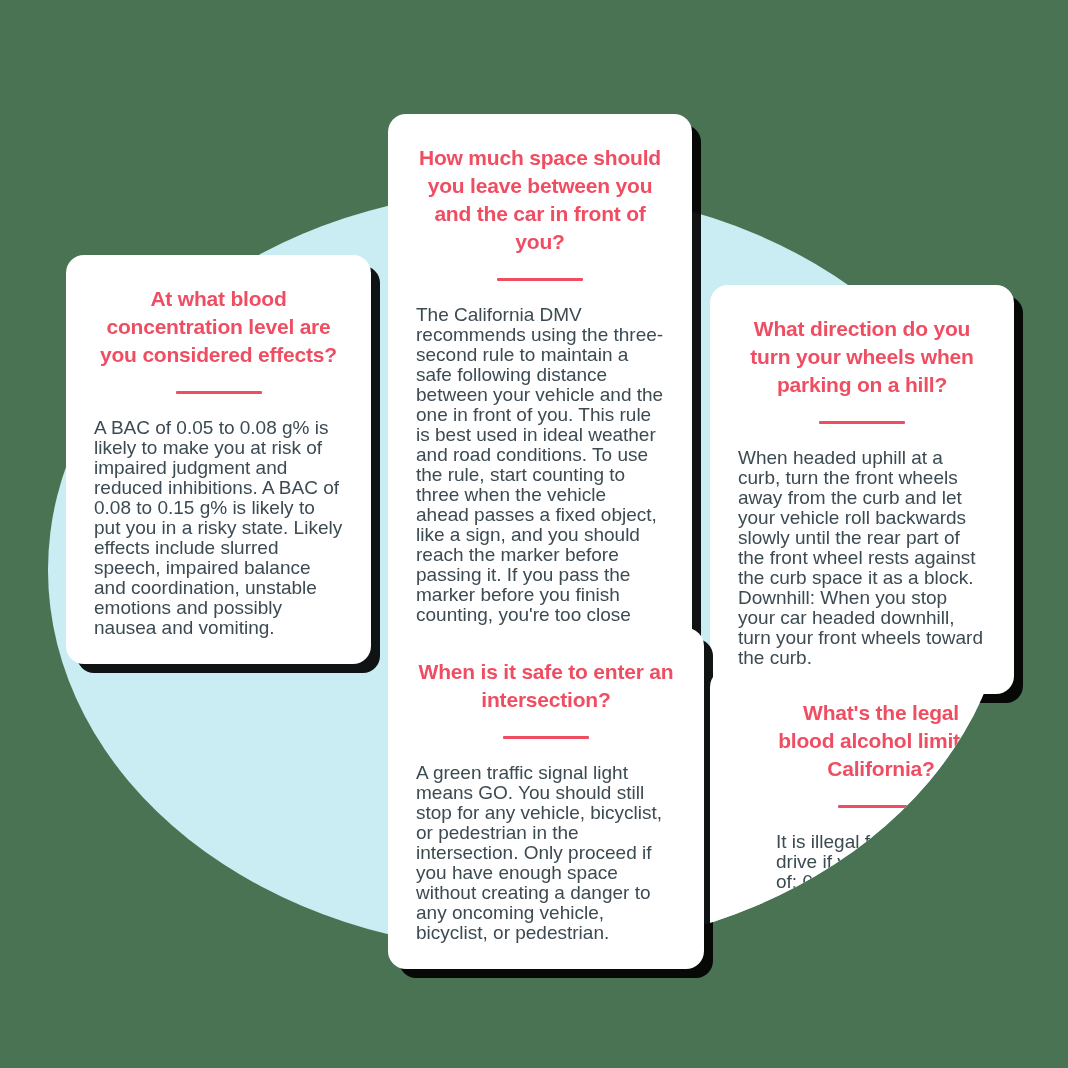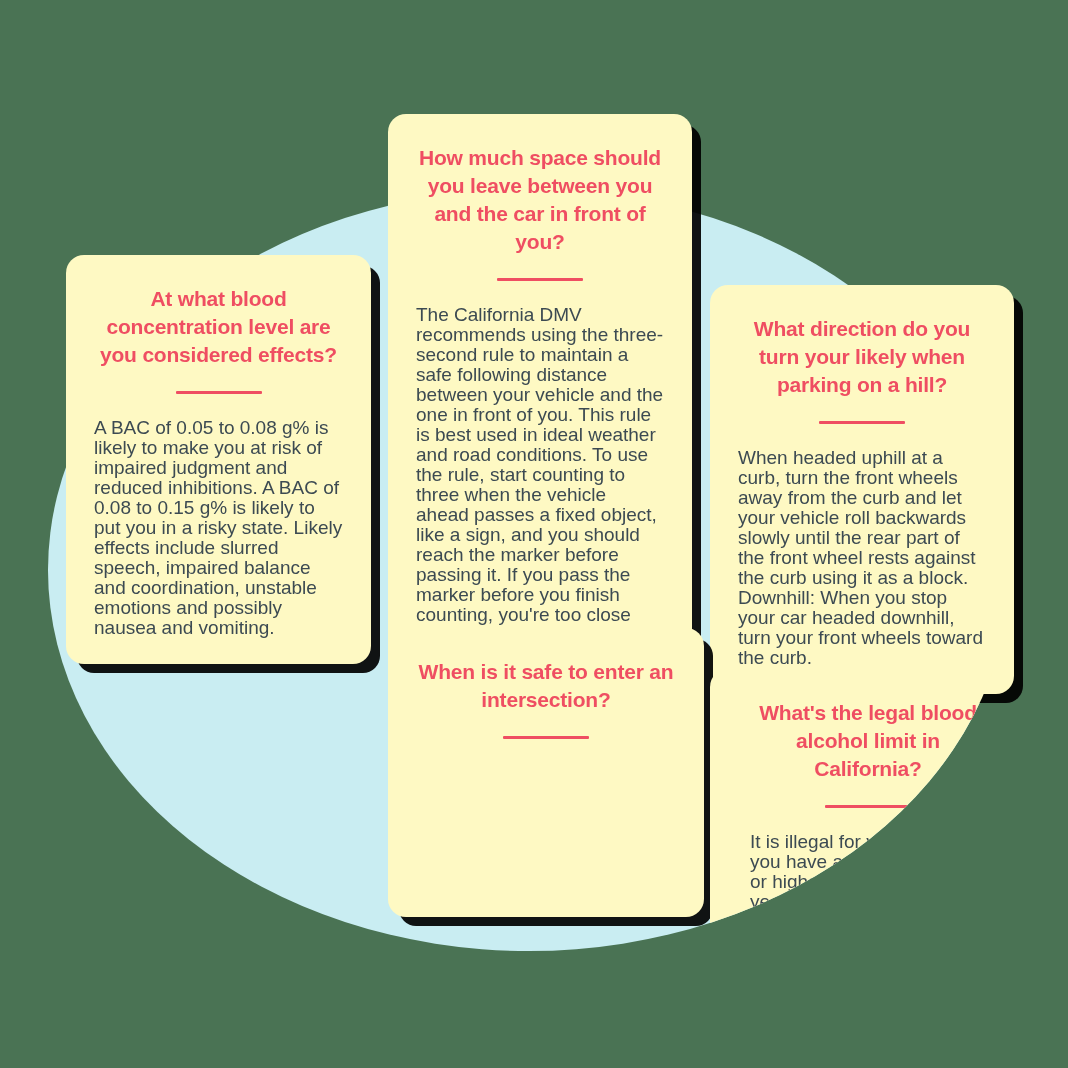--- a/index.html
+++ b/index.html
@@ -28,21 +28,21 @@
     top: 189px;
     width: 962px;
     height: 762px;
     border-radius: 50%;
     background: #c9edf2;
   }
 
   
   .card {
     position: absolute;
-    background: #fef9c3;
+    background: #ffffff;
     border-radius: 18px;
     box-sizing: border-box;
     box-shadow: 10px 10px 0 -1px rgba(0,0,0,0.92);
   }
   .card-inner {
     padding: 30px 28px 26px 28px;
   }
   .card-title {
     margin: 0;
     color: #ef4e62;
@@ -90,21 +90,21 @@
     height: 762px;
     border-radius: 50%;
     overflow: hidden;
     pointer-events: none;
   }
   #clip-wrap .card { pointer-events: auto; }
   #card-legal-limit {
     left: 662px; top: 480px; width: 304px; min-height: 271px;
     box-shadow: none;
   }
-  #card-legal-limit .card-inner { padding: 30px 28px 26px 40px; }
+  #card-legal-limit .card-inner { padding: 30px 28px 26px 40px; margin-left: 26px; }
 </style>
 </head>
 <body>
 
 <div id="stage">
 
   <div id="decor-circle"></div>
 
   <div class="card" id="card-bac-impaired">
     <div class="card-inner">
@@ -117,30 +117,31 @@
   <div class="card" id="card-following-distance">
     <div class="card-inner">
       <h2 class="card-title">How much space should you leave between you and the car in front of you?</h2>
       <div class="divider"></div>
       <p class="card-body">The California DMV recommends using the three-second rule to maintain a safe following distance between your vehicle and the one in front of you. This rule is best used in ideal weather and road conditions. To use the rule, start counting to three when the vehicle ahead passes a fixed object, like a sign, and you should reach the marker before passing it. If you pass the marker before you finish counting, you're too close and should slow down.</p>
     </div>
   </div>
 
   <div class="card" id="card-parking-hill">
     <div class="card-inner">
-      <h2 class="card-title">What direction do you turn your likely when parking on a hill?</h2>
+      <h2 class="card-title">What direction do you turn your wheels when parking on a hill?</h2>
       <div class="divider"></div>
-      <p class="card-body">When headed uphill at a curb, turn the front wheels away from the curb and let your vehicle roll backwards slowly until the rear part of the front wheel rests against the curb using it as a block. Downhill: When you stop your car headed downhill, turn your front wheels toward the curb.</p>
+      <p class="card-body">When headed uphill at a curb, turn the front wheels away from the curb and let your vehicle roll backwards slowly until the rear part of the front wheel rests against the curb space it as a block. Downhill: When you stop your car headed downhill, turn your front wheels toward the curb.</p>
     </div>
   </div>
 
   <div class="card" id="card-intersection">
     <div class="card-inner">
       <h2 class="card-title">When is it safe to enter an intersection?</h2>
       <div class="divider"></div>
+      <p class="card-body">A green traffic signal light means GO. You should still stop for any vehicle, bicyclist, or pedestrian in the intersection. Only proceed if you have enough space without creating a danger to any oncoming vehicle, bicyclist, or pedestrian.</p>
     </div>
   </div>
 
   <div id="clip-wrap">
     <div class="card" id="card-legal-limit">
       <div class="card-inner">
         <h2 class="card-title">What's the legal blood alcohol limit in California?</h2>
         <div class="divider"></div>
         <p class="card-body">It is illegal for you to drive if you have a BAC of: 0.08% or higher if you are over 21 years old. 0.01% or higher if you are under 21 years old. 0.01% or higher at any age if you are on DUI probation.</p>
       </div>

